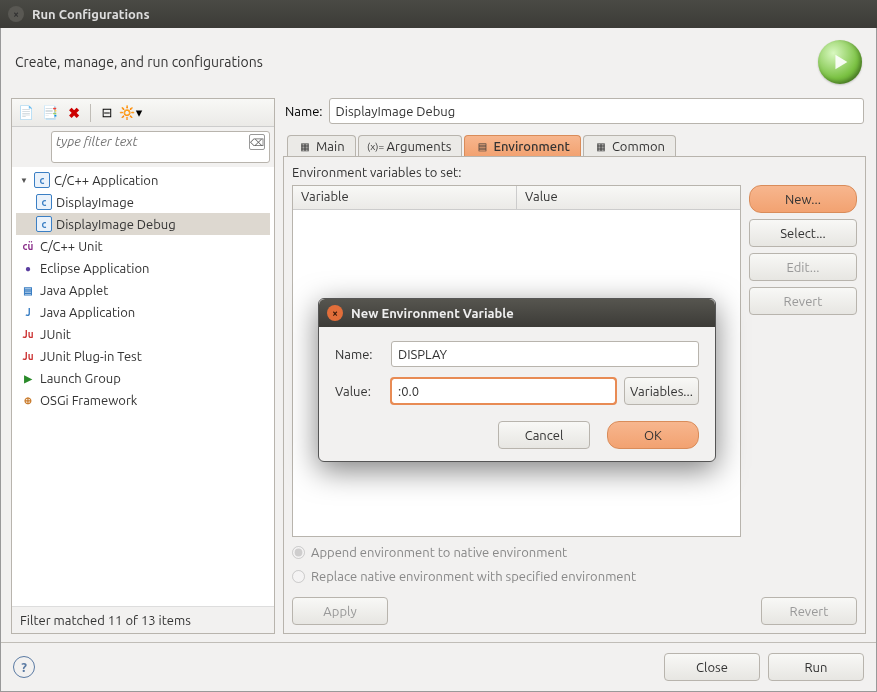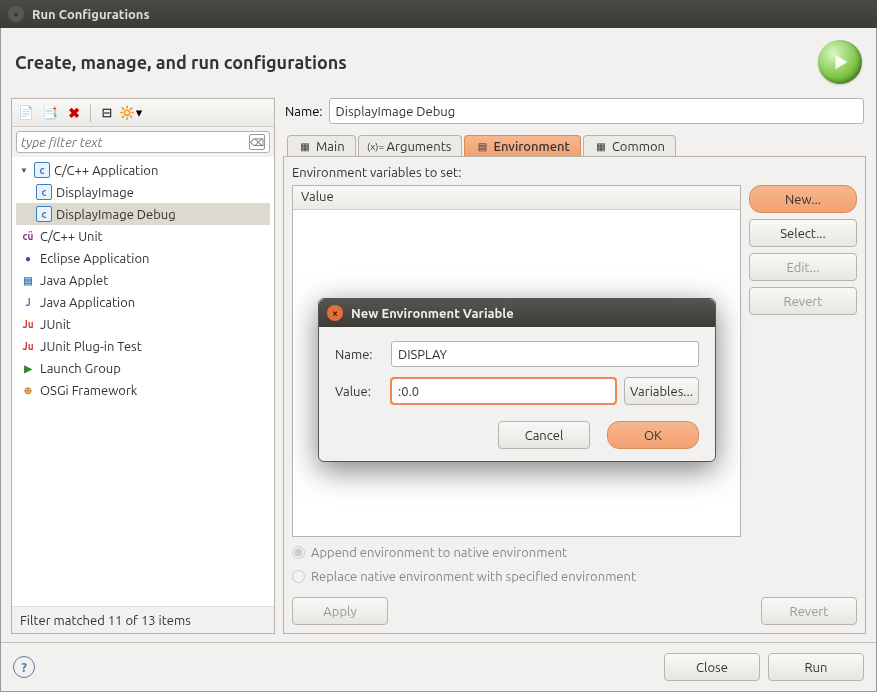--- a/index.html
+++ b/index.html
@@ -5,33 +5,33 @@
 * { box-sizing: border-box; margin: 0; padding: 0; font-family: "Ubuntu", "Segoe UI", sans-serif; font-size: 13px; }
 body { background: #f2f1f0; width: 877px; height: 692px; overflow: hidden; }
 
 
 .titlebar { background: linear-gradient(to bottom, #4a4a45 0%, #3c3b37 100%); height: 28px; display: flex; align-items: center; padding: 0 8px; color: #ddd; font-weight: bold; }
 .titlebar .close-btn { width: 16px; height: 16px; border-radius: 50%; background: #595853; margin-right: 8px; display:flex; align-items:center; justify-content:center; font-size:10px; color:#333; cursor:pointer;}
 
 
 .window { background: #f2f1f0; height: calc(692px - 28px); display: flex; flex-direction: column; border: 1px solid #999; border-top:none;}
 .header-area { display:flex; justify-content:space-between; align-items:center; padding: 12px 14px 6px 14px;}
-.header-title { font-weight: bold; color: #333; font-size: 18px; }
+.header-title { font-weight: normal; color: #333; font-size: 14px; }
 .run-icon { width: 44px; height: 44px; border-radius: 50%; background: radial-gradient(circle at 35% 30%, #d8f8c0, #7ac142 60%, #4b8a1f); display:flex; align-items:center; justify-content:center; box-shadow: inset -2px -2px 4px rgba(0,0,0,.3), 0 1px 2px rgba(0,0,0,.2);}
 .run-icon svg { fill: rgba(255,255,255,.9); }
 
 .content { flex:1; display:flex; gap:8px; padding:8px 10px; min-height:0;}
 .left-panel { width: 264px; border: 1px solid #b8b4ad; display:flex; flex-direction:column; background:#f2f1f0;}
 .toolbar { display:flex; align-items:center; gap:4px; height:28px; padding:0 4px; border-bottom:1px solid #ccc; background: linear-gradient(#f8f8f6,#ebeae7);}
 .toolbar .tb-btn { width:20px; height:20px; display:flex; align-items:center; justify-content:center; border-radius:2px; cursor:pointer;}
 .toolbar .sep { width:1px; height:18px; background:#c0bdb7; margin:0 2px;}
 .toolbar .red { color:#cc0000; font-weight:bold; font-size:14px;}
 
 .filter-row { padding:4px;}
-.filter-input-wrap { display:flex; align-items:center; border:1px solid #b8b4ad; border-radius:3px; background:#fff; padding:2px 4px; height:22px;}
+.filter-input-wrap { display:flex; align-items:flex-start; border:1px solid #b8b4ad; border-radius:3px; background:#fff; padding:2px 4px; height:32px;margin-left:35px;}
 .filter-input-wrap input { flex:1; border:none; outline:none; font-style:italic; color:#888; background:transparent;}
 .filter-clear { width:16px; height:16px; border:1px solid #999; border-radius:2px; font-size:10px; color:#666; display:flex; align-items:center; justify-content:center; cursor:pointer;}
 
 .tree { flex:1; overflow:auto; padding:2px 4px; background:#fff;}
 .tree-item { display:flex; align-items:center; height:22px; padding-left:4px; gap:4px; color:#333; cursor:default; white-space:nowrap;}
 .tree-item.parent::before { content:"▼"; font-size:8px; color:#555; width:10px; display:inline-block;}
 .tree-item.child { padding-left: 20px;}
 .tree-item.selected { background:#ddd8d0;}
 .tree-ic { width:16px; height:16px; display:inline-flex; align-items:center; justify-content:center; font-size:10px; font-weight:bold; border-radius:2px;}
 .ic-c { border:1px solid #3b7fc4; color:#3b7fc4; background:#eaf2fb;}
@@ -191,20 +191,21 @@
           <div class="tab">
             <span class="tab-ic">▦</span>
             <span>Common</span>
           </div>
         </div>
       <div class="tab-body">
         <div class="env-label">Environment variables to set:</div>
         <div class="env-row">
           <div class="env-table">
             <div class="th-row">
+              <div class="th">Variable</div>
               <div class="th" style="border-right:none;">Value</div>
             </div>
           </div>
           <div class="env-buttons">
             <div class="btn accent">New...</div>
             <div class="btn">Select...</div>
             <div class="btn disabled">Edit...</div>
             <div class="btn disabled">Revert</div>
           </div>
         </div>

